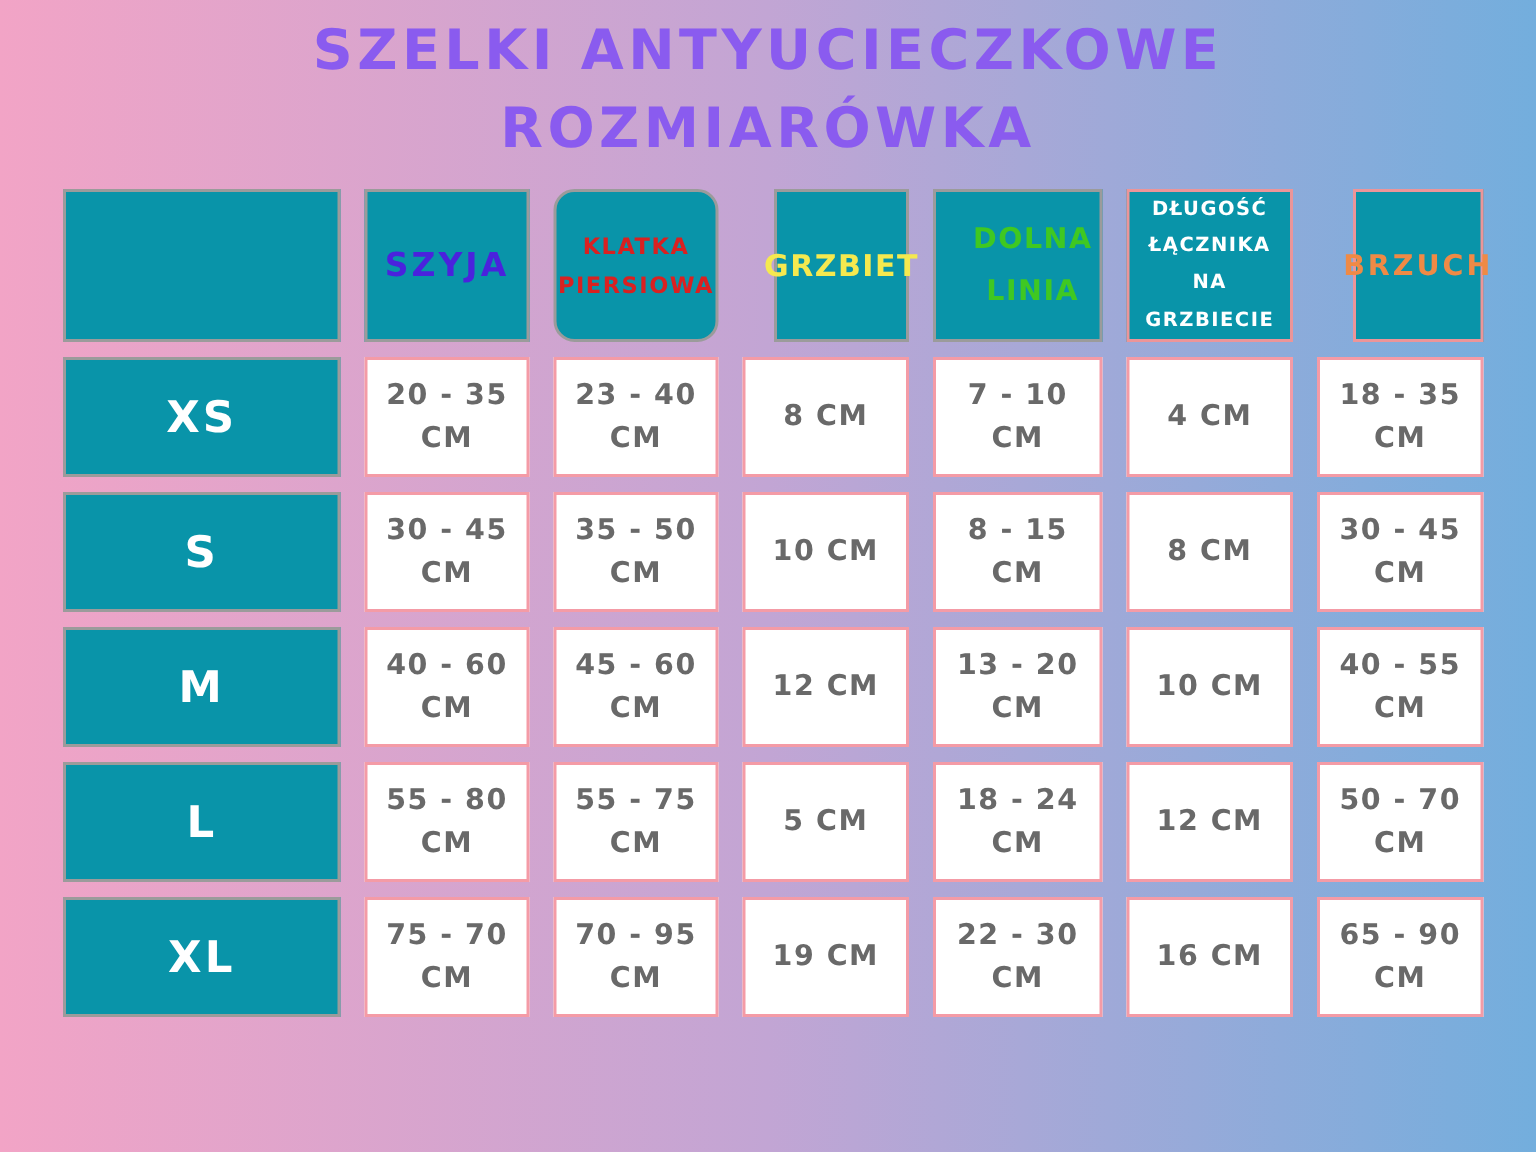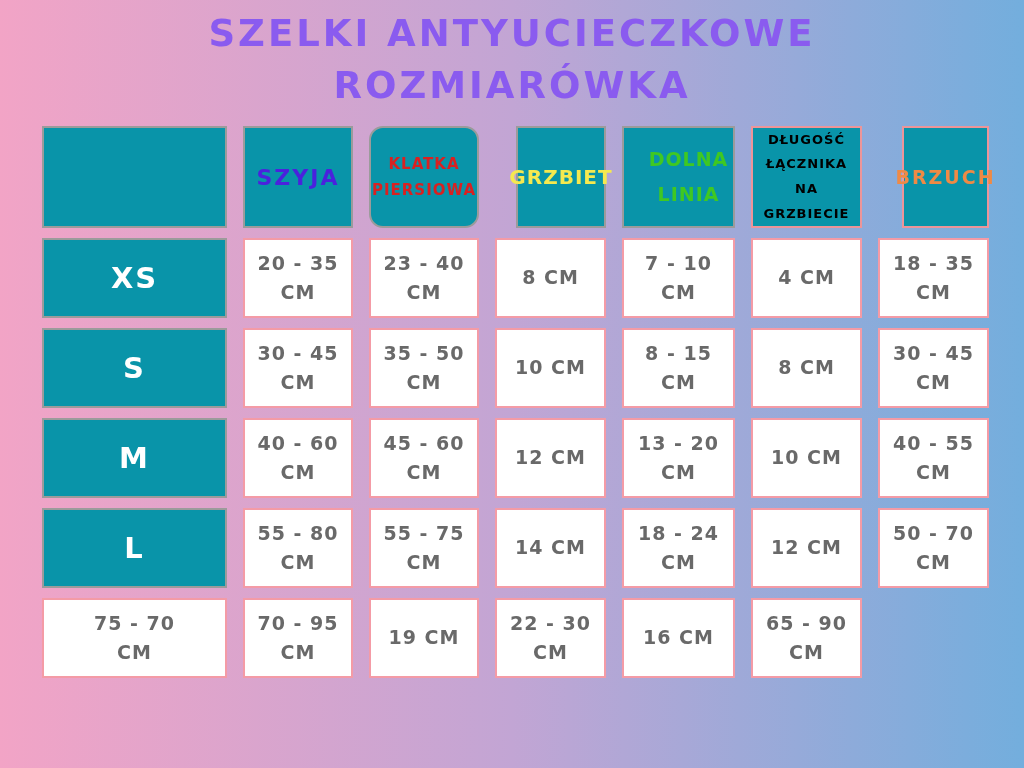--- a/index.html
+++ b/index.html
@@ -62,21 +62,21 @@
     <div class="title-line">ROZMIARÓWKA</div>
   </header>
   <div class="grid" id="grid">
       <div class="cell teal hdr hdr-size"></div>
       <div class="cell teal hdr hdr-szyja" style="color: rgb(74, 34, 221);">SZYJA</div>
       <div class="cell teal hdr hdr-klatka" style="color: rgb(217, 33, 33); border-radius: 14px;">KLATKA
 PIERSIOWA</div>
       <div class="cell teal hdr hdr-grzbiet" style="color: rgb(245, 233, 79); margin-left: 21px;">GRZBIET</div>
       <div class="cell teal hdr hdr-dolna" style="color: rgb(63, 200, 34);">DOLNA
 LINIA</div>
-      <div class="cell teal hdr hdr-dlugosc pinkb" style="color: #000000;">DŁUGOŚĆ
+      <div class="cell teal hdr hdr-dlugosc pinkb" style="color: #ffffff;">DŁUGOŚĆ
 ŁĄCZNIKA NA
 GRZBIECIE</div>
       <div class="cell teal hdr hdr-brzuch pinkb" style="color: rgb(239, 138, 69); margin-left: 24px;">BRZUCH</div>
       <div class="cell teal size-cell">XS</div>
       <div class="cell white value-cell">20 - 35
 CM</div>
       <div class="cell white value-cell">23 - 40
 CM</div>
       <div class="cell white value-cell">8 CM</div>
       <div class="cell white value-cell">7 - 10 CM</div>
@@ -102,26 +102,27 @@
       <div class="cell white value-cell">13 - 20
 CM</div>
       <div class="cell white value-cell">10 CM</div>
       <div class="cell white value-cell">40 - 55
 CM</div>
       <div class="cell teal size-cell">L</div>
       <div class="cell white value-cell">55 - 80
 CM</div>
       <div class="cell white value-cell">55 - 75
 CM</div>
-      <div class="cell white value-cell">14 CM</div>
+      <div class="cell white value-cell">5 CM</div>
       <div class="cell white value-cell">18 - 24
 CM</div>
       <div class="cell white value-cell">12 CM</div>
       <div class="cell white value-cell">50 - 70
 CM</div>
+      <div class="cell teal size-cell">XL</div>
       <div class="cell white value-cell">75 - 70
 CM</div>
       <div class="cell white value-cell">70 - 95
 CM</div>
       <div class="cell white value-cell">19 CM</div>
       <div class="cell white value-cell">22 - 30
 CM</div>
       <div class="cell white value-cell">16 CM</div>
       <div class="cell white value-cell">65 - 90
 CM</div>

